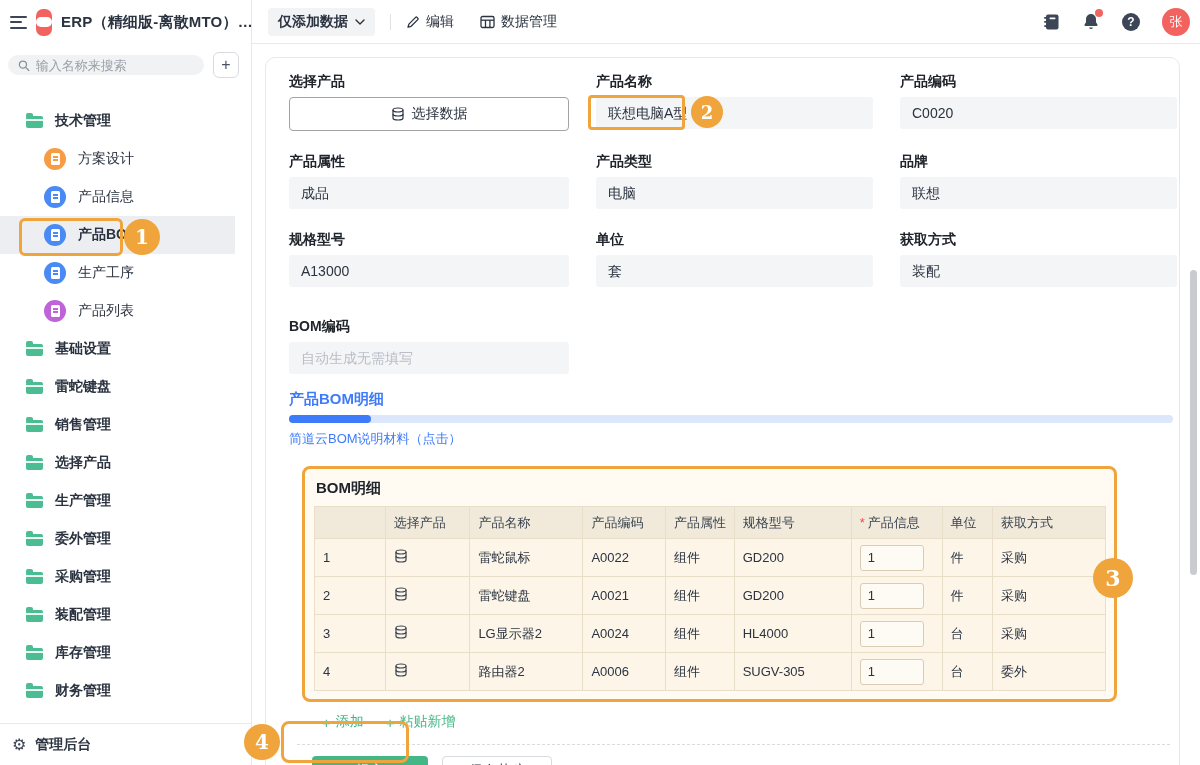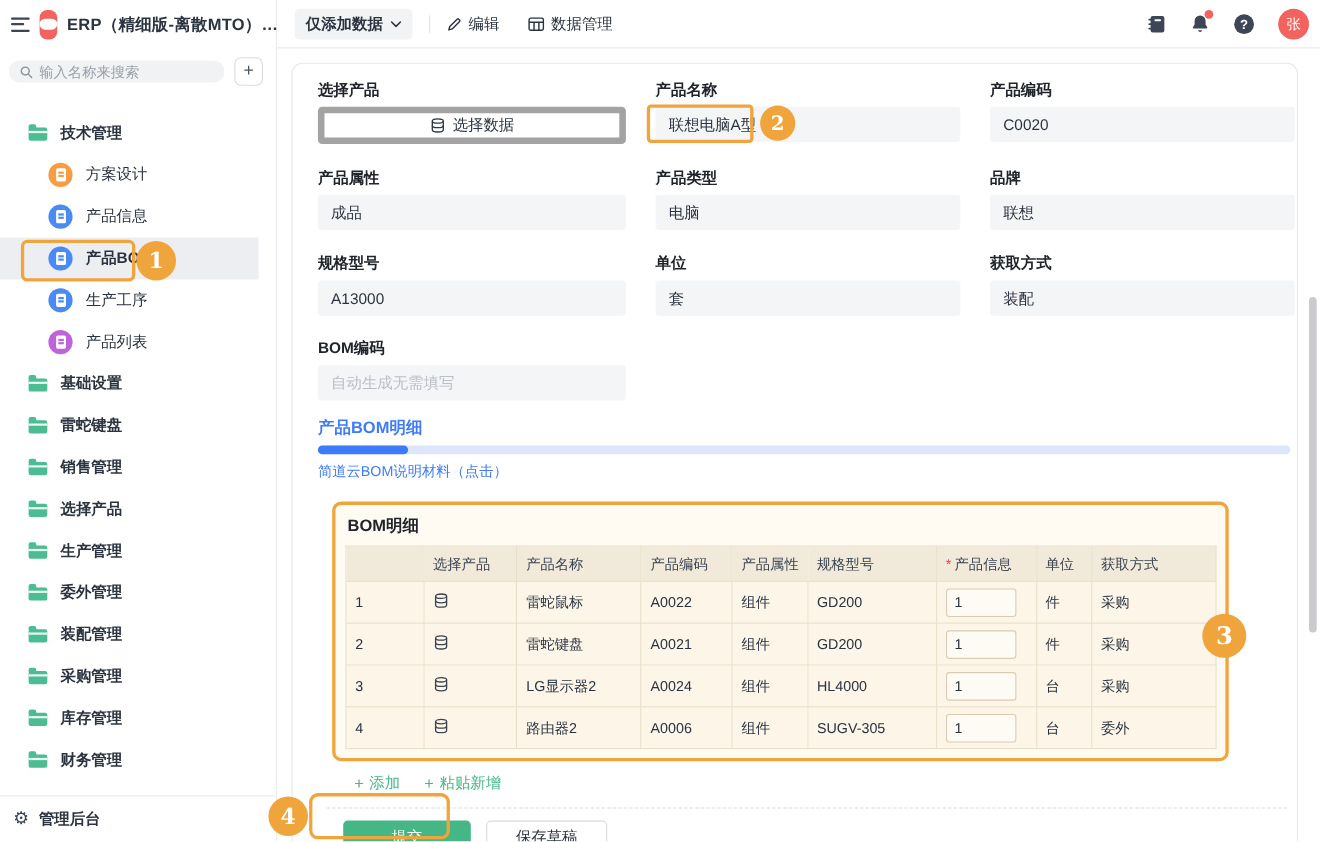--- a/index.html
+++ b/index.html
@@ -53,23 +53,23 @@
              display:flex;align-items:center;justify-content:center;cursor:pointer}
   .avatar{width:28px;height:28px;border-radius:50%;background:#F2635F;color:#fff;font-size:13px;
           display:flex;align-items:center;justify-content:center;cursor:pointer}
   
   .card{position:absolute;left:13px;top:57px;width:915px;height:720px;border:1px solid #E7E8EA;border-radius:10px;background:#fff}
   .form-area{padding:16px 0 0 23px;width:912px}
   .form-grid{display:grid;grid-template-columns:280px 277px 277px;column-gap:27px;margin-top:23px}
   .form-grid.first{margin-top:0}
   .f-label{font-size:14px;font-weight:bold;color:#20242B;line-height:14px;margin-bottom:9px}
   .f-field{height:32px;background:#F4F5F7;border-radius:3px;font-size:14px;color:#2B3340;line-height:32px;padding:0 12px}
-  .select-btn{height:34px;width:280px;background:#fff;border:6px solid #a3a3a3;border-radius:4px;display:flex;align-items:center;
+  .select-btn{height:34px;width:280px;background:#fff;border:1px solid #a3a3a3;border-radius:4px;display:flex;align-items:center;
               justify-content:center;gap:7px;font-size:14px;color:#2B3340;cursor:pointer;font-family:inherit}
-  .bom-code-row{margin-top:22px;width:280px}
+  .bom-code-row{margin-top:32px;width:280px}
   .bom-code-row input{width:280px;height:32px;background:#F4F5F7;border:none;border-radius:3px;font-size:14px;
                       padding:0 12px;color:#2B3340;outline:none;font-family:inherit}
   .bom-code-row input::placeholder{color:#B9BEC7}
   .detail-tab{margin-top:16px;font-size:15px;font-weight:bold;color:#3E7BFA;cursor:pointer}
   .progress{margin-top:6px;width:884px;height:8px;background:#DCE7FB;border-radius:4px;position:relative}
   .progress-fill{position:absolute;left:0;top:0;height:8px;width:82px;background:#3E7BFA;border-radius:4px}
   .doc-link{margin-top:7px;font-size:13px;color:#3E7BFA;cursor:pointer}
   
   .bom-box{margin:18px 0 0 13px;width:815px;border:3px solid #F0A43C;border-radius:8px;background:#FFFBF2;padding:8px 8px 8px 9px}
   .bom-title{font-size:15px;font-weight:bold;color:#20242B;margin:2px 0 8px 2px}
@@ -179,25 +179,25 @@
       <div class="nav-item parent">
           <span class="folder-icon"></span>
           <span class="nav-label">生产管理</span>
         </div>
       <div class="nav-item parent">
           <span class="folder-icon"></span>
           <span class="nav-label">委外管理</span>
         </div>
       <div class="nav-item parent">
           <span class="folder-icon"></span>
+          <span class="nav-label">采购管理</span>
+        </div>
+      <div class="nav-item parent">
+          <span class="folder-icon"></span>
           <span class="nav-label">装配管理</span>
-        </div>
-      <div class="nav-item parent">
-          <span class="folder-icon"></span>
-          <span class="nav-label">采购管理</span>
         </div>
       <div class="nav-item parent">
           <span class="folder-icon"></span>
           <span class="nav-label">库存管理</span>
         </div>
       <div class="nav-item parent">
           <span class="folder-icon"></span>
           <span class="nav-label">财务管理</span>
         </div>
     </nav>

